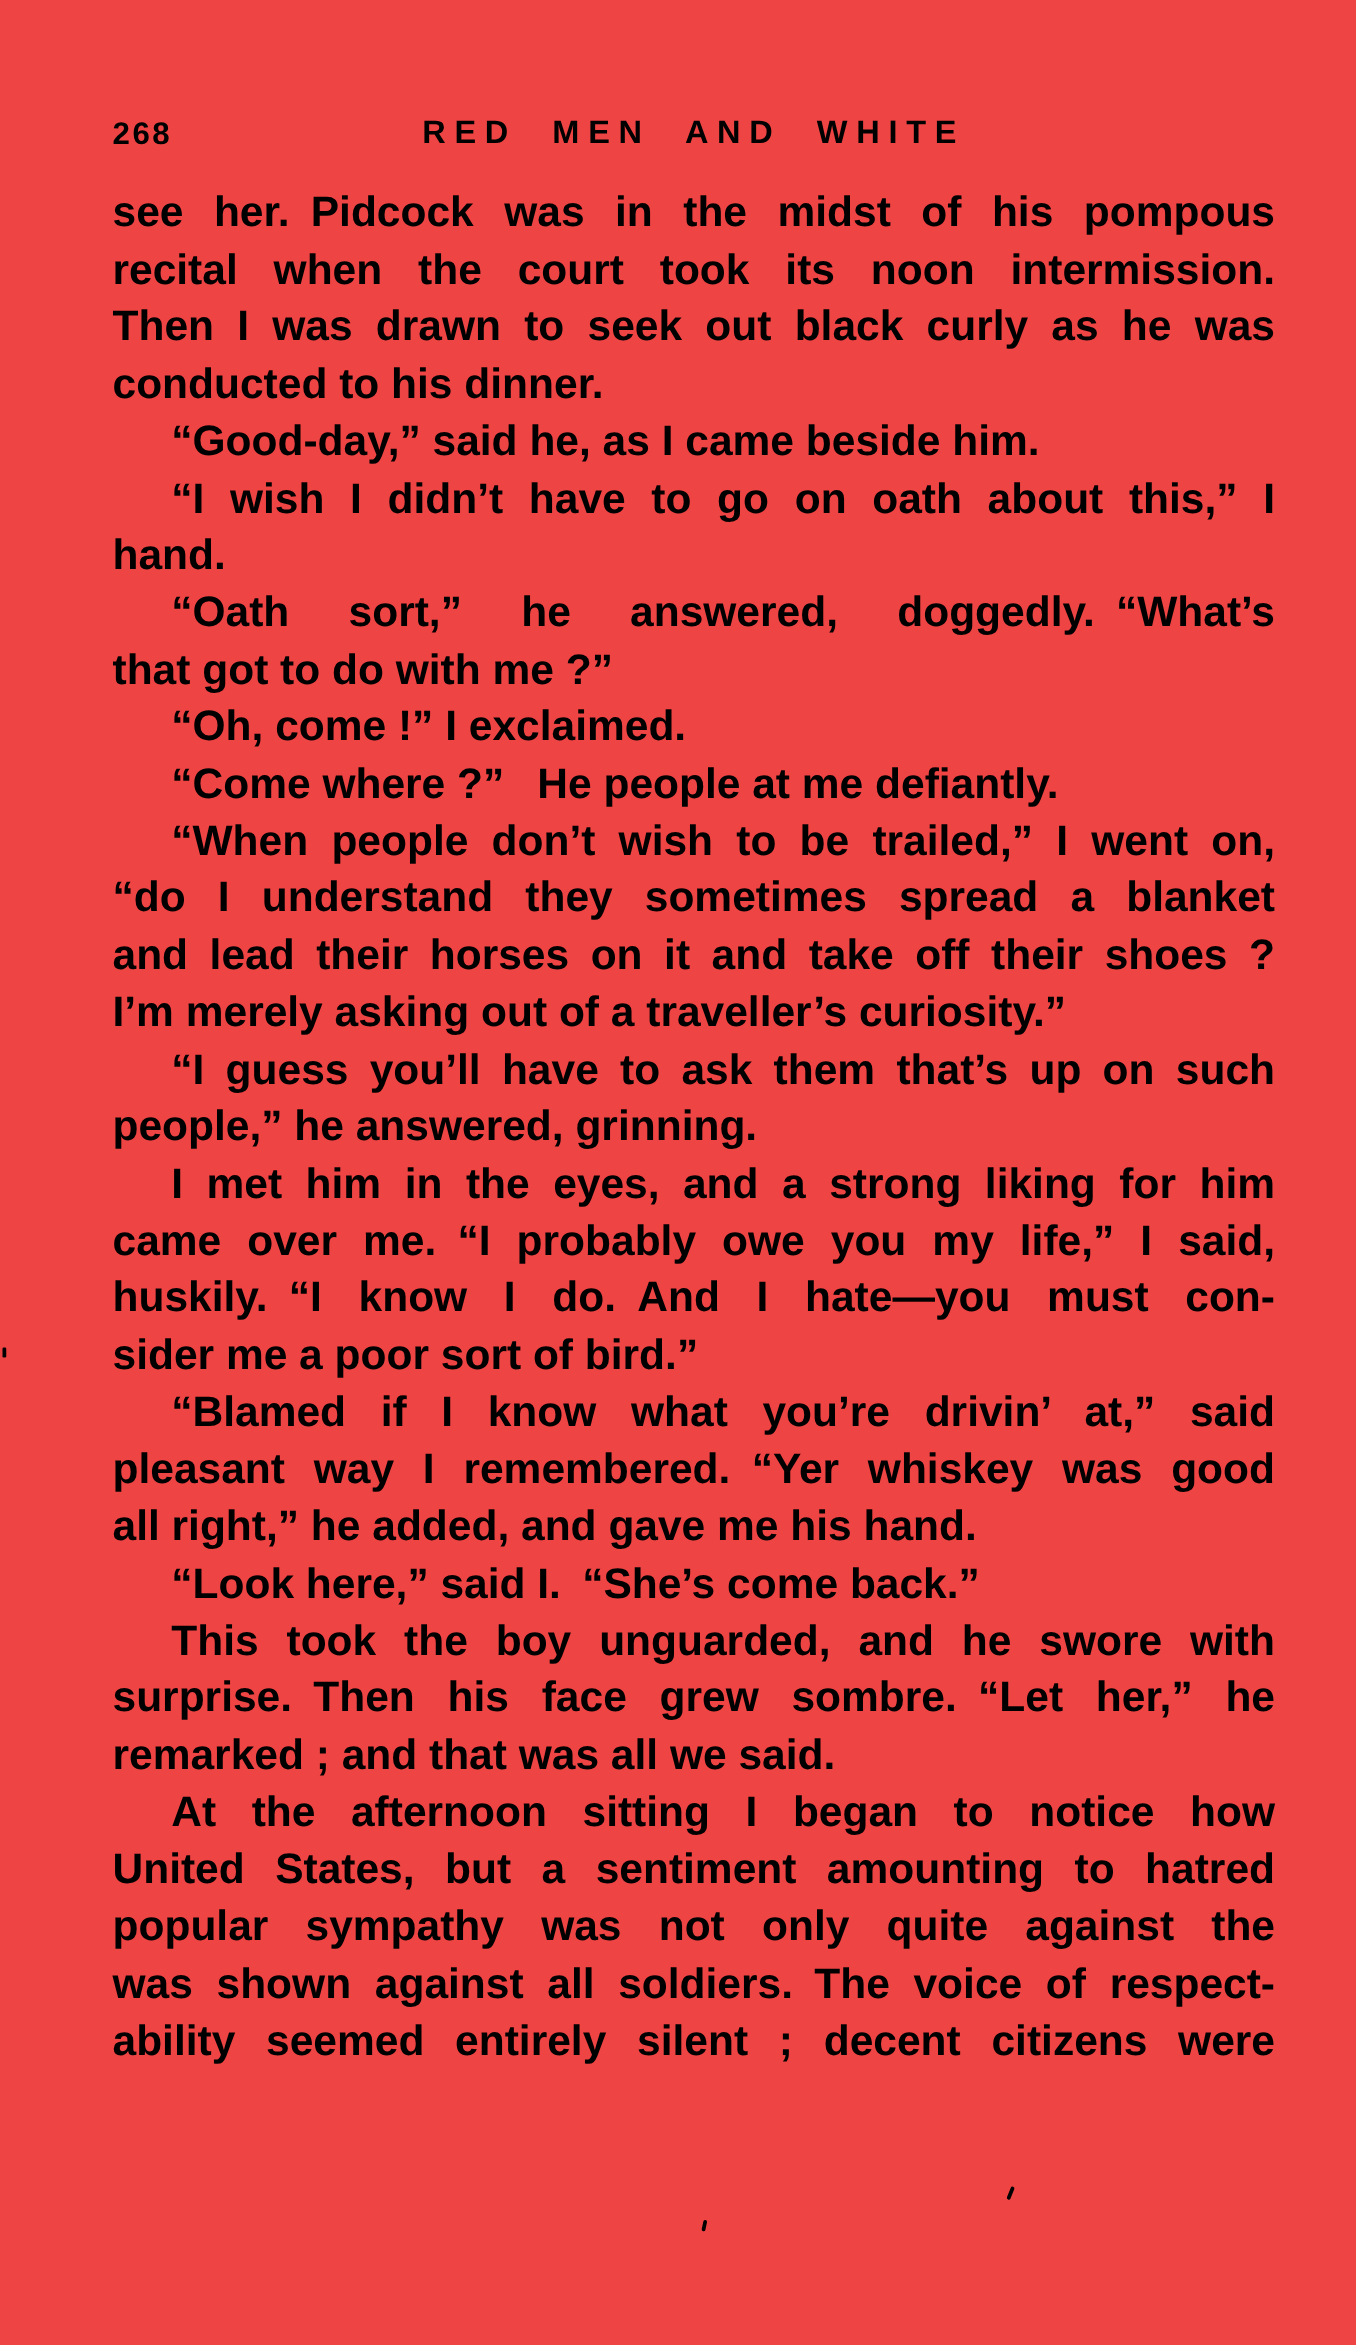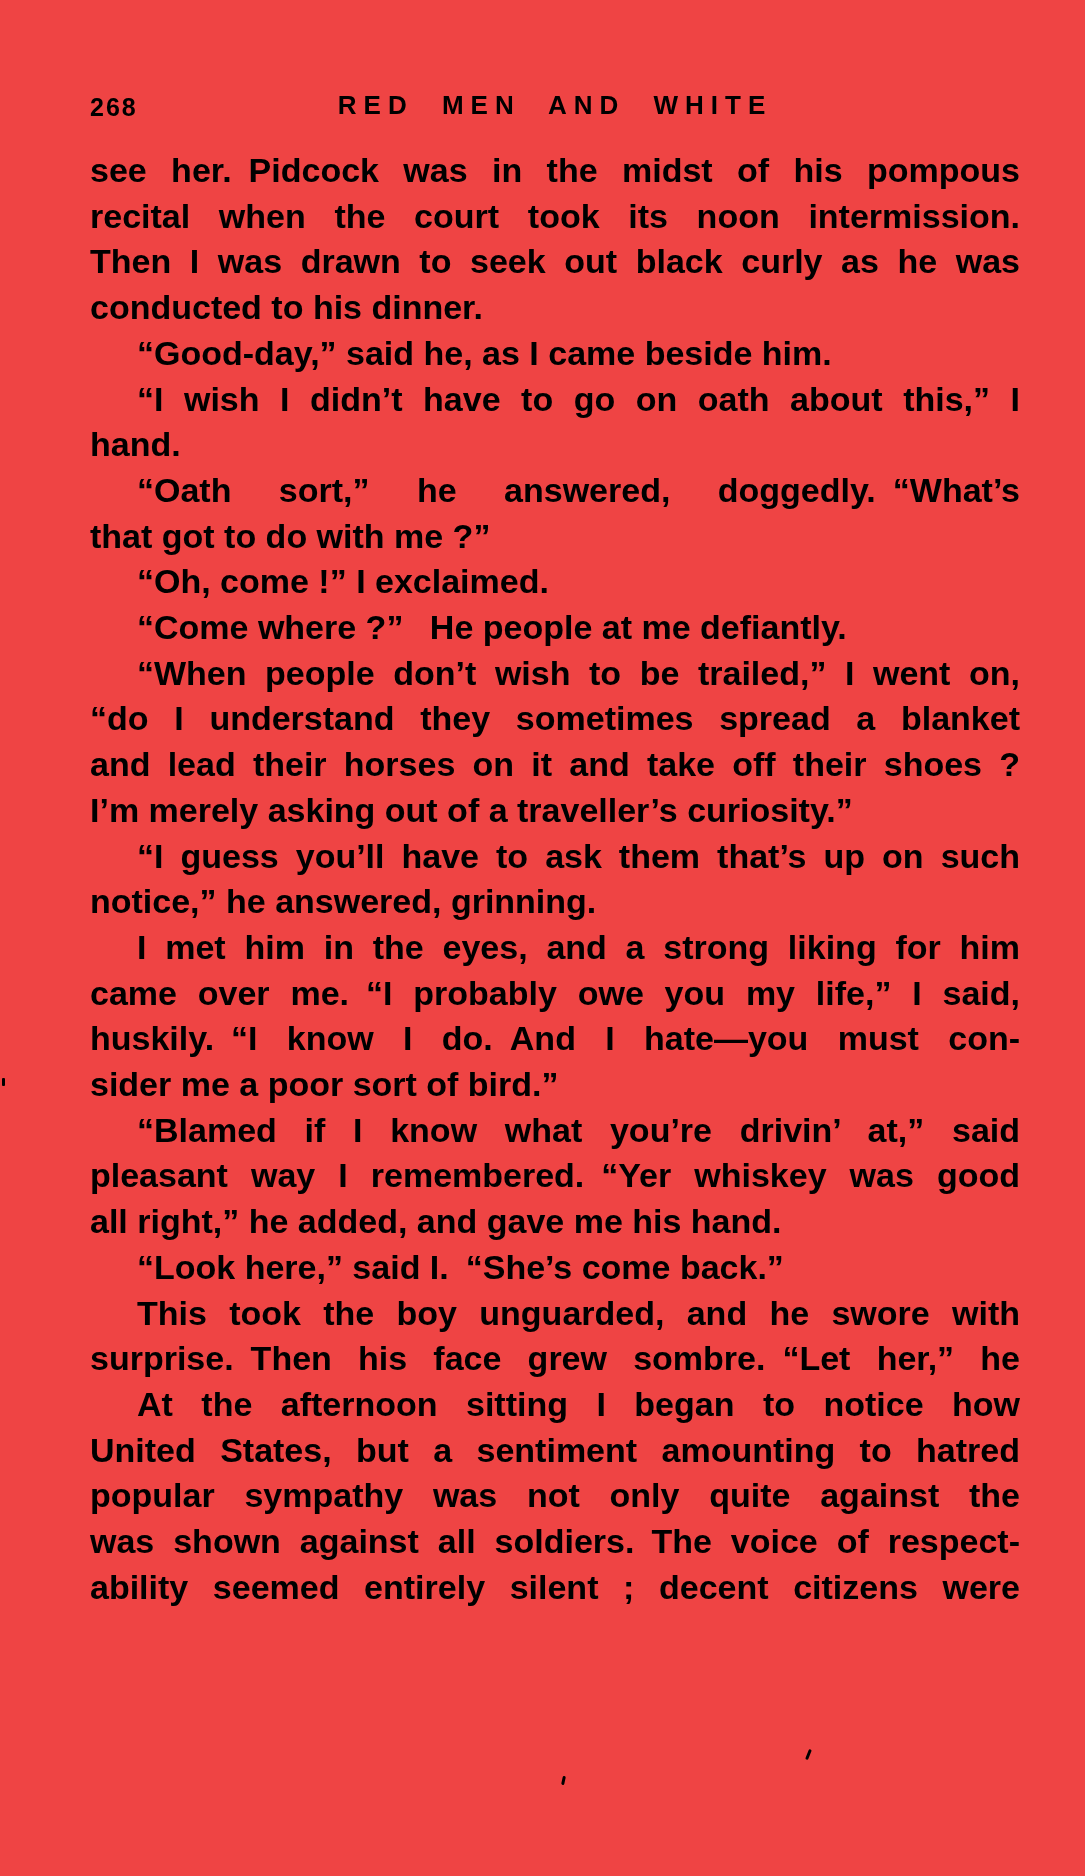--- a/index.html
+++ b/index.html
@@ -98,31 +98,32 @@
     <div class="line nj">hand.</div>
     <div class="line ind">“Oath sort,” he answered, doggedly. “What’s</div>
     <div class="line nj">that got to do with me ?”</div>
     <div class="line nj ind">“Oh, come !” I exclaimed.</div>
     <div class="line nj ind">“Come where ?”  He people at me defiantly.</div>
     <div class="line ind">“When people don’t wish to be trailed,” I went on,</div>
     <div class="line">“do I understand they sometimes spread a blanket</div>
     <div class="line">and lead their horses on it and take off their shoes ?</div>
     <div class="line nj">I’m merely asking out of a traveller’s curiosity.”</div>
     <div class="line ind">“I guess you’ll have to ask them that’s up on such</div>
-    <div class="line nj">notice,” he answered, grinning.</div>
+    <div class="line nj">people,” he answered, grinning.</div>
     <div class="line ind">I met him in the eyes, and a strong liking for him</div>
     <div class="line">came over me. “I probably owe you my life,” I said,</div>
     <div class="line">huskily. “I know I do. And I hate—you must con-</div>
     <div class="line nj">sider me a poor sort of bird.”</div>
     <div class="line ind">“Blamed if I know what you’re drivin’ at,” said</div>
     <div class="line">pleasant way I remembered. “Yer whiskey was good</div>
     <div class="line nj">all right,” he added, and gave me his hand.</div>
     <div class="line nj ind">“Look here,” said I. “She’s come back.”</div>
     <div class="line ind">This took the boy unguarded, and he swore with</div>
     <div class="line">surprise. Then his face grew sombre. “Let her,” he</div>
+    <div class="line nj">remarked ; and that was all we said.</div>
     <div class="line ind">At the afternoon sitting I began to notice how</div>
     <div class="line">United States, but a sentiment amounting to hatred</div>
     <div class="line">popular sympathy was not only quite against the</div>
     <div class="line">was shown against all soldiers. The voice of respect-</div>
     <div class="line">ability seemed entirely silent ; decent citizens were</div>
   </main>
 
   <div class="speck speck-grave"></div>
   <div class="speck speck-comma"></div>
   <div class="speck speck-margin"></div>

